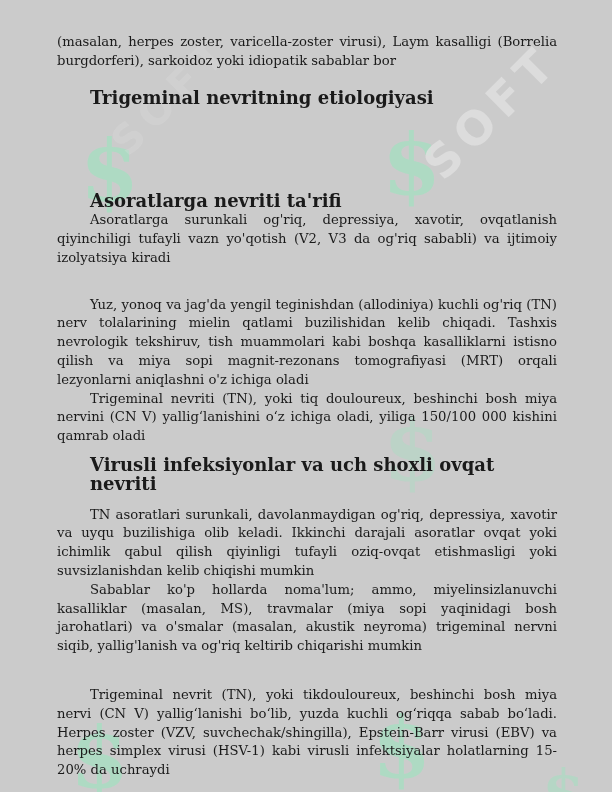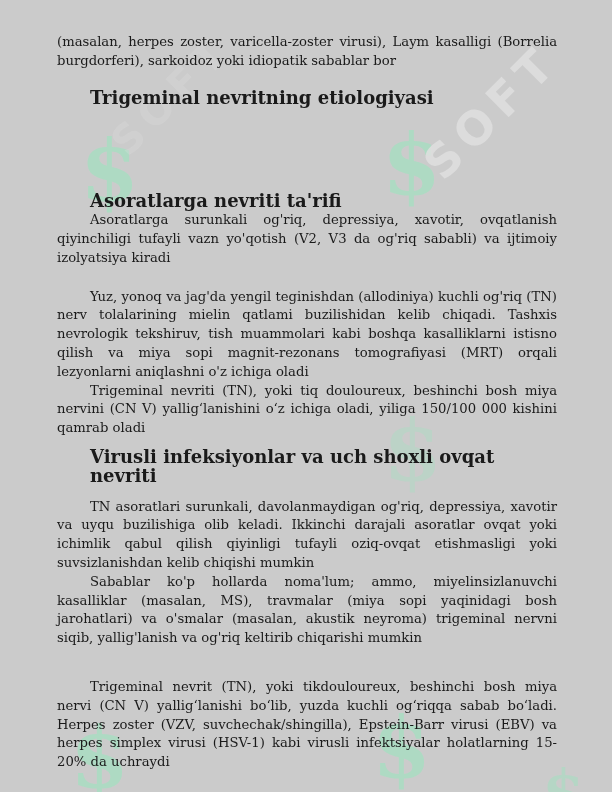--- a/index.html
+++ b/index.html
@@ -83,21 +83,21 @@
     margin: 0 0 0 33px;
     font-weight: bold;
     font-size: 18px;
     line-height: 18.8px;
   }
   .no-indent { text-indent: 0; }
 
   .b1 { margin-top: 18px; }   
   .b2 { margin-top: 85px; }   
   .b3 { margin-top: 0; }
-  .b4 { margin-top: 20px; }
+  .b4 { margin-top: 28px; }
   .b5 { margin-top: 0; }
   .b6 { margin-top: 10px; }   
   .b7 { margin-top: 0; }
   .b8 { margin-top: 12px; }
   .b9 { margin-top: 30px; }
 </style>
 </head>
 <body>
 
 <div class="page">

